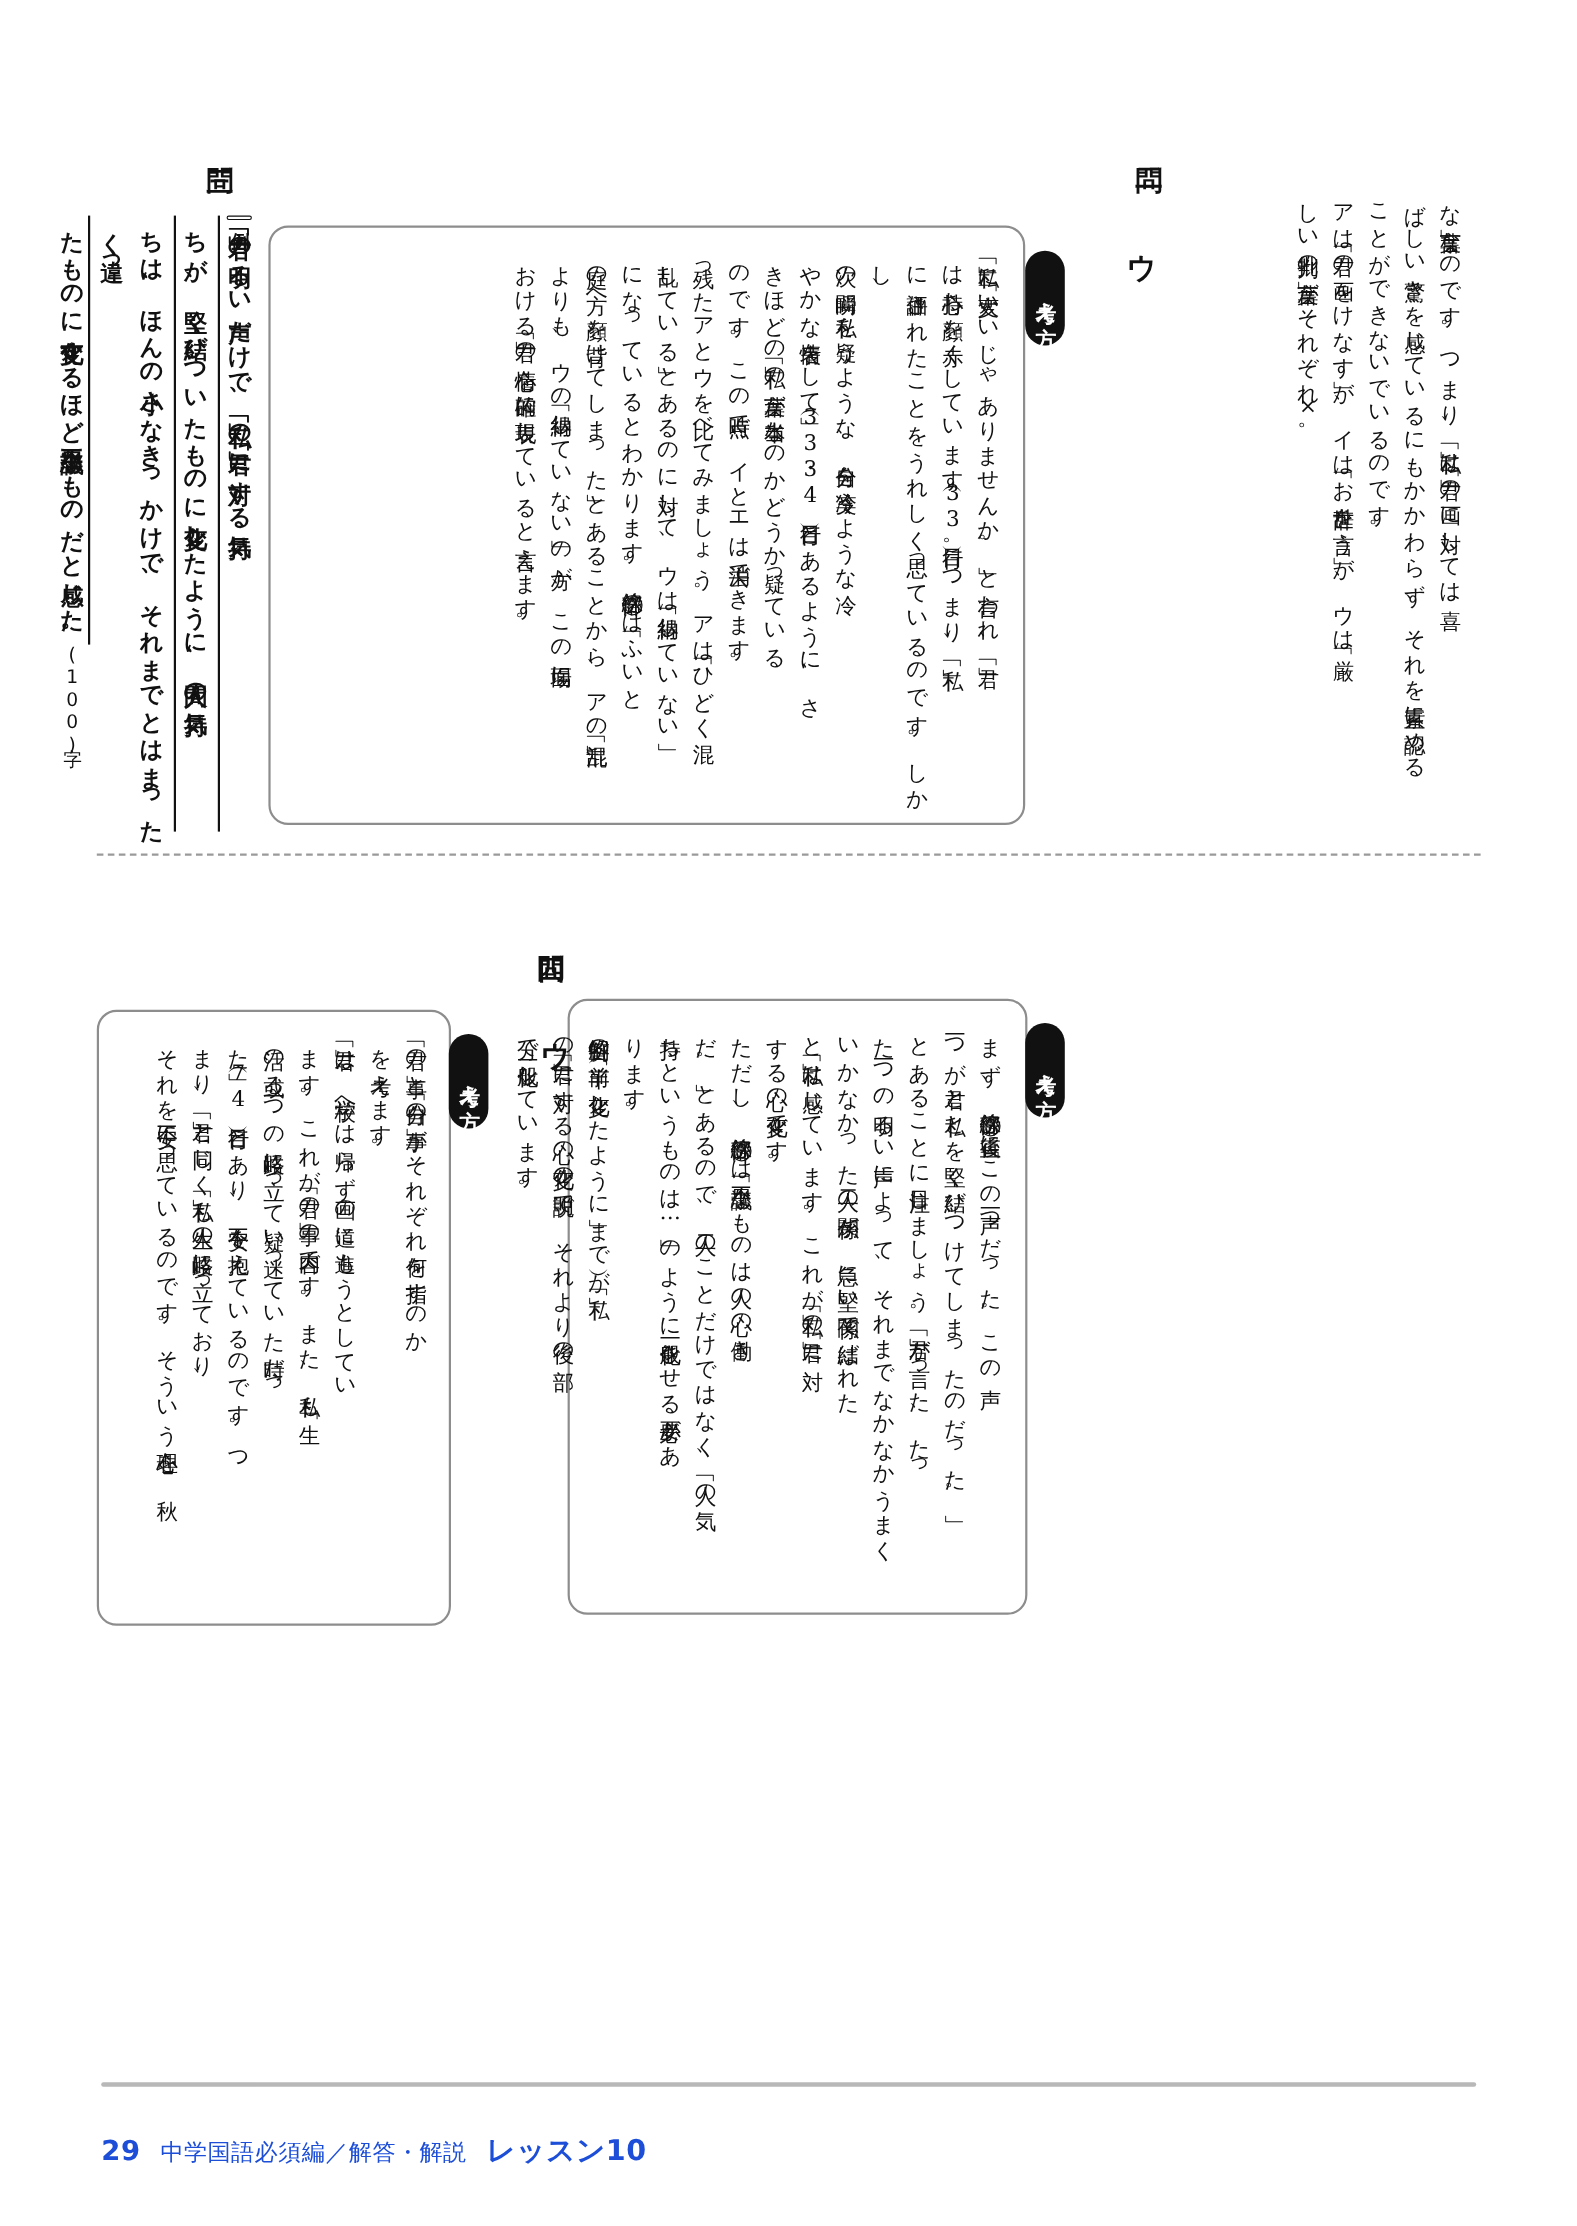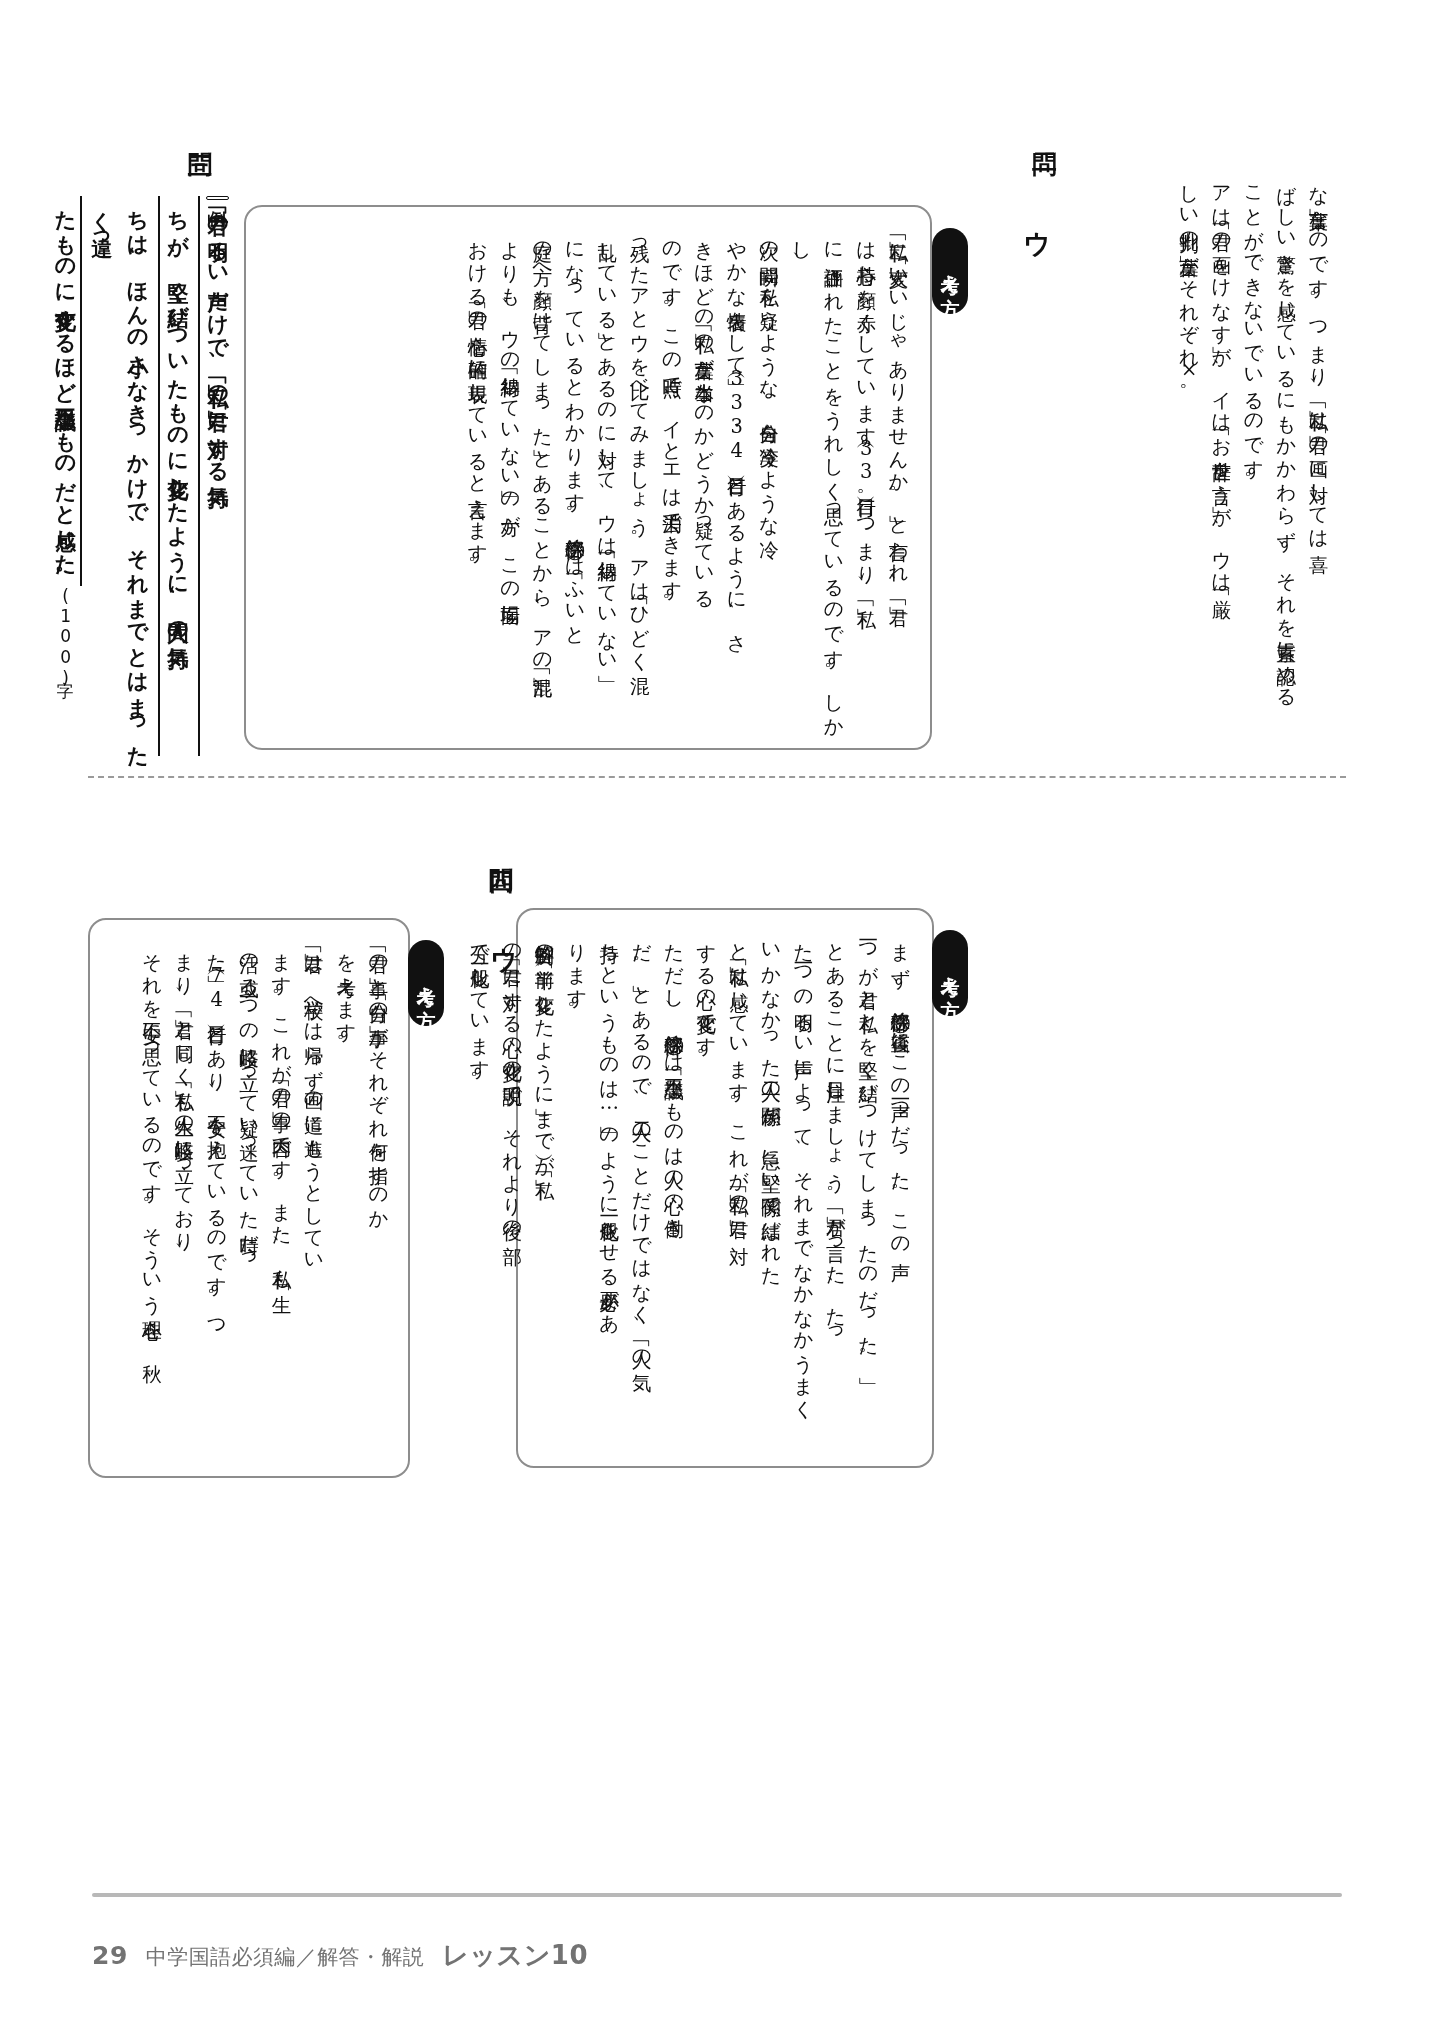--- a/index.html
+++ b/index.html
@@ -145,21 +145,21 @@
     border-radius: 2px;
   }
   #footer {
     position: absolute;
     left: 92px;
     top: 1938px;
     display: flex;
     align-items: baseline;
     gap: 18px;
     font-family: "DejaVu Sans", "Liberation Sans", sans-serif;
-    color: #737373;
+    color: #1d4ed8;
   }
   #footer .pg { font-size: 25px; font-weight: 700; letter-spacing: 0.02em; }
   #footer .ttl { font-size: 21px; letter-spacing: 0.02em; }
   #footer .les { font-size: 26px; font-weight: 700; letter-spacing: 0.02em; }
 </style>
 </head>
 <body>
 
 <div id="page">
 

